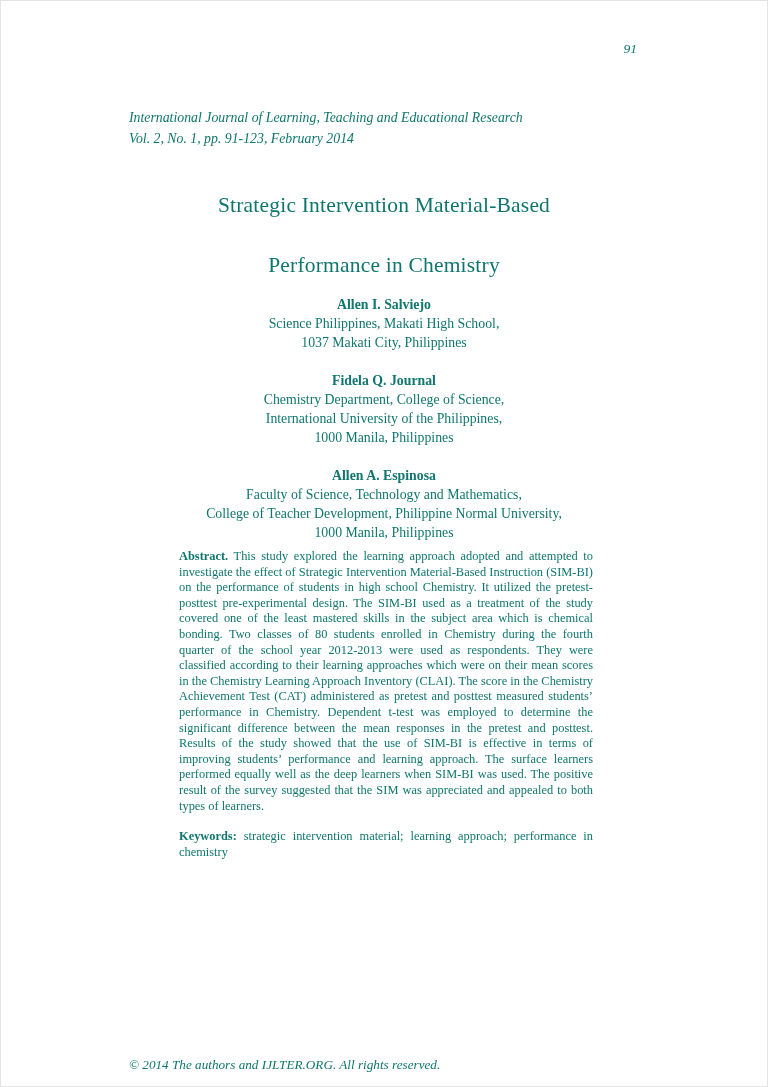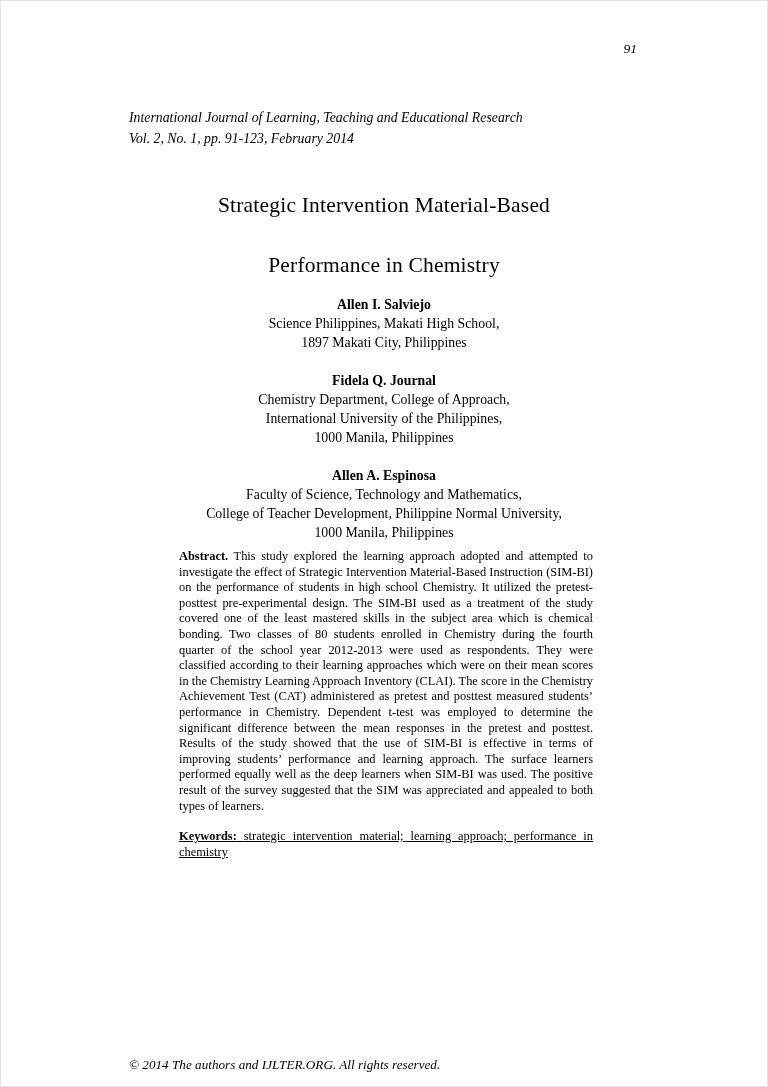--- a/index.html
+++ b/index.html
@@ -6,21 +6,21 @@
     margin: 0;
     padding: 0;
     background: #ffffff;
   }
   .page {
     position: relative;
     width: 768px;
     height: 1087px;
     background: #ffffff;
     font-family: "Liberation Serif", serif;
-    color: #000000;
+    color: #0f766e;
     box-sizing: border-box;
     border: 1px solid #e4e4e4;
     overflow: hidden;
   }
   .page-number {
     position: absolute;
     top: 40px;
     left: 128px;
     right: 130px;
     text-align: right;
@@ -70,21 +70,20 @@
     width: 414px;
     font-size: 12.4px;
     line-height: 15.6px;
     text-align: justify;
   }
   .abstract-section p {
     margin: 0;
   }
   .keywords-para {
     margin-top: 15px !important;
-    text-decoration: underline;
   }
   .bold-label {
     font-weight: bold;
   }
   .footer {
     position: absolute;
     top: 1056px;
     left: 128px;
     right: 128px;
     font-style: italic;
@@ -107,26 +106,26 @@
     <span>Strategic Intervention Material-Based</span><br>
     <br>
     <span>Performance in Chemistry</span>
   </h1>
 
   <div class="authors">
 
     <div class="author-block">
       <div class="author-name">Allen I. Salviejo</div>
       <div>Science Philippines, Makati High School,</div>
-      <div>1897 Makati City, Philippines</div>
+      <div>1037 Makati City, Philippines</div>
     </div>
 
     <div class="author-block">
       <div class="author-name">Fidela Q. Journal</div>
-      <div>Chemistry Department, College of Approach,</div>
+      <div>Chemistry Department, College of Science,</div>
       <div>International University of the Philippines,</div>
       <div>1000 Manila, Philippines</div>
     </div>
 
     <div class="author-block">
       <div class="author-name">Allen A. Espinosa</div>
       <div>Faculty of Science, Technology and Mathematics,</div>
       <div>College of Teacher Development, Philippine Normal University,</div>
       <div>1000 Manila, Philippines</div>
     </div>

